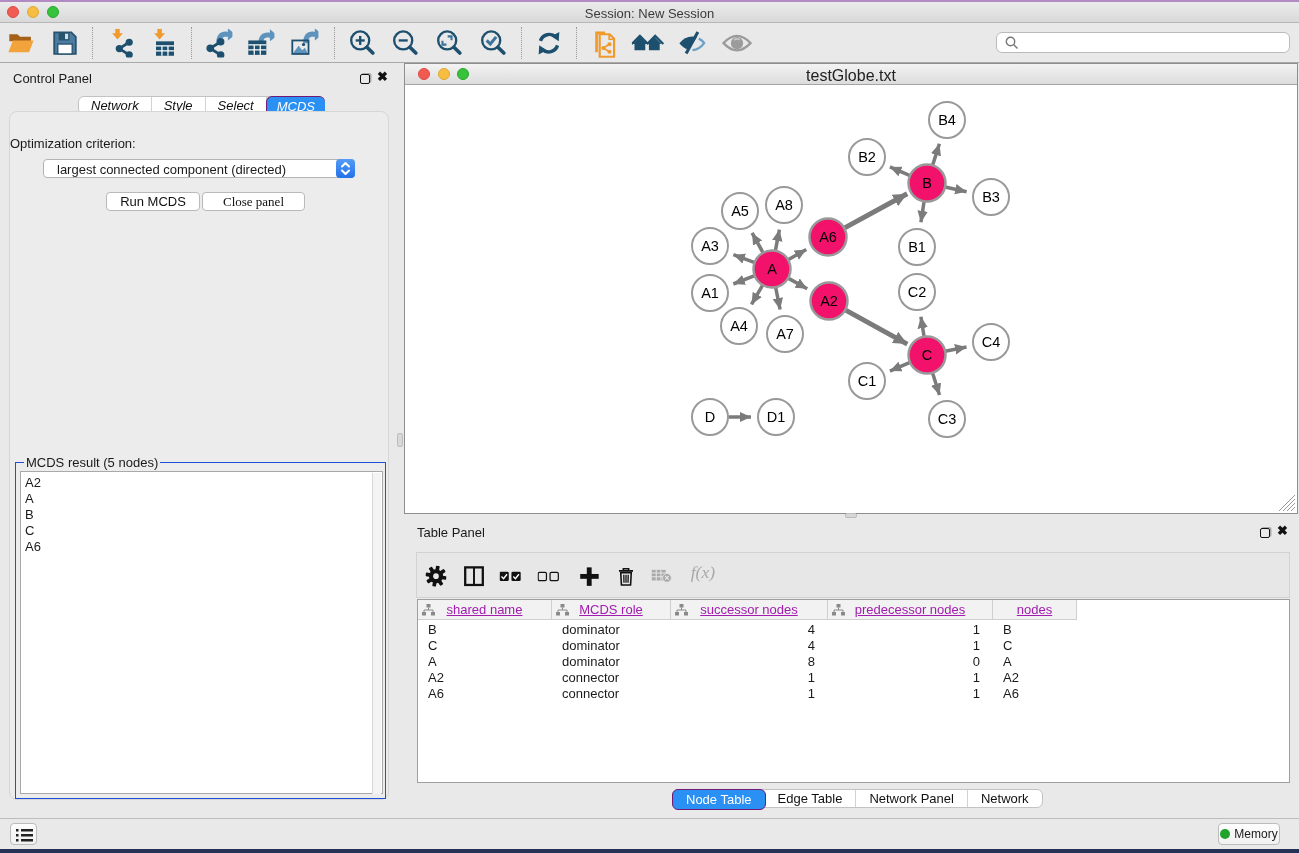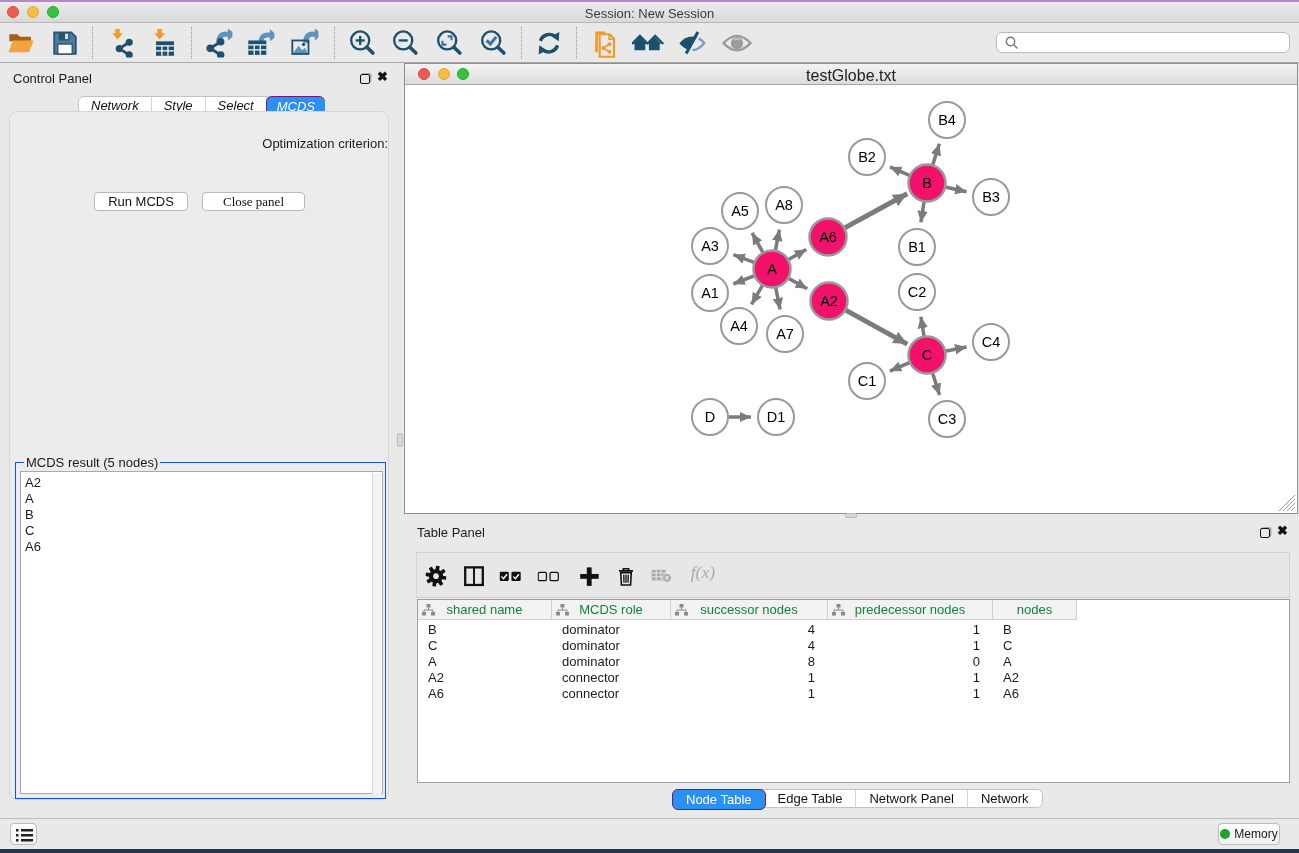--- a/index.html
+++ b/index.html
@@ -21,21 +21,21 @@
   #cpanel .hdr { position:absolute; left:13px; top:8px; font-size:13px; color:#1a1a1a; }
   .winbtns { position:absolute; }
   .fbtn { display:inline-block; width:10px; height:10px; border:1.5px solid #111; border-radius:2px; box-shadow:1.5px -1px 0 #aaa; }
   .xbtn { font-size:13px; font-weight:bold; color:#111; }
   
   .tabset { position:absolute; display:flex; background:#fff; border:1px solid #c3c3c3; border-radius:6px; height:19px; }
   .tabset .tab { padding:0 12px; line-height:17px; font-size:13px; color:#111; border-right:1px solid #d2d2d2; text-align:center; }
   .tabset .tab:last-child { border-right:none; }
   .tabset .sel { background:#2a90f4; color:#fff; border-radius:6px; margin:-1px; border:1px solid #701a75; padding:0 10px; line-height:19px; height:21px; }
   #innerbox { position:absolute; left:9px; top:48px; width:380px; height:689px; background:#ececec; border:1px solid #d6d6d6; border-radius:8px; }
-  #optlabel { position:absolute; left:0; width:100%; top:24px; text-align:right; font-size:13px; }
+  #optlabel { position:absolute; left:0; width:100%; top:24px; text-align:left; font-size:13px; }
   #dropdown { position:absolute; left:33px; top:47px; width:312px; height:19px; background:#fff; border:1px solid #b4b4b4; border-radius:4px; }
   #dropdown .txt { position:absolute; left:13px; top:2px; font-size:13px; }
   #dropdown .spin { position:absolute; right:-1px; top:-1px; width:19px; height:19px; background:linear-gradient(#549cf5,#2471ea); border-radius:4px; }
   .btn { position:absolute; height:19px; background:#fff; border:1px solid #b9b9b9; border-radius:4px; text-align:center; line-height:17px; font-size:13px; color:#111; }
   
   #grpbox { position:absolute; left:5px; top:350px; width:371px; height:337px; border:1px solid #1d4ed8; }
   #grplbl { position:absolute; left:8px; top:-8px; background:#ececec; padding:0 2px; font-size:13px; }
   #grplist { position:absolute; left:4px; top:8px; width:363px; height:323px; background:#fff; border:1px solid #a9a9a9; }
   #grplist .scroll { position:absolute; right:1px; top:1px; width:9px; height:321px; background:#f4f4f4; border-left:1px solid #d8d8d8; }
   #grplist .item { padding-left:4px; height:16px; line-height:16px; font-size:13px; }
@@ -44,21 +44,21 @@
   #netframe { left:404px; top:63px; width:894px; height:451px; border:1px solid #8e8e8e; background:#fff; }
   #nettitle { position:absolute; left:0; top:0; width:100%; height:21px; background:linear-gradient(#f3f3f3,#dcdcdc); border-bottom:1px solid #a5a5a5; }
   #nettitle .title { position:absolute; left:0; right:0; top:3px; text-align:center; color:#222; font-size:16px; }
   #netcanvas { position:absolute; left:0; top:21px; width:892px; height:428px; background:#fff; }
   
   #tpanel { left:404px; top:517px; width:895px; height:301px; background:#e9e9e9; }
   #tpanel .hdr { position:absolute; left:13px; top:8px; }
   #ttoolbar { position:absolute; left:12px; top:35px; width:874px; height:46px; background:#e7e7e7; border:1px solid #d2d2d2; }
   #ttoolbar > div { transform:scale(.88); }
   #ttable { position:absolute; left:13px; top:82px; width:873px; height:184px; background:#fff; border:1px solid #9f9f9f; }
-  .thead { position:absolute; top:0; height:20px; background:#f2f2f2; border-right:1px solid #cfcfcf; border-bottom:1px solid #cfcfcf; text-align:center; line-height:20px; font-size:13px; color:#15803d; }
+  .thead { position:absolute; top:0; height:20px; background:#f2f2f2; border-right:1px solid #cfcfcf; border-bottom:1px solid #cfcfcf; text-align:center; line-height:20px; font-size:13px; color:#a21caf;text-decoration:underline; }
   .tcell { position:absolute; height:16px; line-height:16px; font-size:13px; }
   
   
   #statusbar { left:0; top:818px; width:1299px; height:31px; background:#e9e9e9; border-top:1px solid #bdbdbd; }
   #btmstrip { left:0; top:849px; width:1299px; height:4px; background:#273156; }
   .sbtn { position:absolute; background:linear-gradient(#fdfdfd,#f1f1f1); border:1px solid #bcbcbc; border-radius:4px; }
 #btabs .tab { padding:0 13px; }
 #btabs .sel { padding:0 13px; }
 </style>
 </head>
@@ -223,21 +223,30 @@
   <div class="winbtns" style="left:360px;top:9px;"><span class="fbtn"></span></div>
   <div class="winbtns xbtn" style="left:377px;top:6px;">✖</div>
   <div class="tabset" style="left:78px;top:33px;font-style:italic;">
     <div class="tab">Network</div>
       <div class="tab">Style</div>
       <div class="tab">Select</div>
       <div class="tab sel">MCDS</div>
   </div>
   <div id="innerbox">
     <div id="optlabel">Optimization criterion:</div>
-    <div class="btn" style="left:84px;top:80px;width:94px;">Run MCDS</div>
+    <div id="dropdown">
+      <div class="txt">largest connected component (directed)</div>
+      <div class="spin"><svg width="19" height="19">
+            <g stroke="#fff" stroke-width="2" fill="none" stroke-linecap="round" stroke-linejoin="round">
+              <path d="M6 7.5 L9.5 4 L13 7.5"></path>
+              <path d="M6 11.5 L9.5 15 L13 11.5"></path>
+            </g>
+          </svg></div>
+    </div>
+    <div class="btn" style="left:96px;top:80px;width:94px;">Run MCDS</div>
     <div class="btn" style="left:192px;top:80px;width:103px;font-family:Liberation Serif, serif;">Close panel</div>
     <div id="grpbox">
       <div id="grplbl">MCDS result (5 nodes)</div>
       <div id="grplist">
         <div class="scroll"></div>
         <div class="item">A2</div>
           <div class="item">A</div>
           <div class="item">B</div>
           <div class="item">C</div>
           <div class="item">A6</div>

